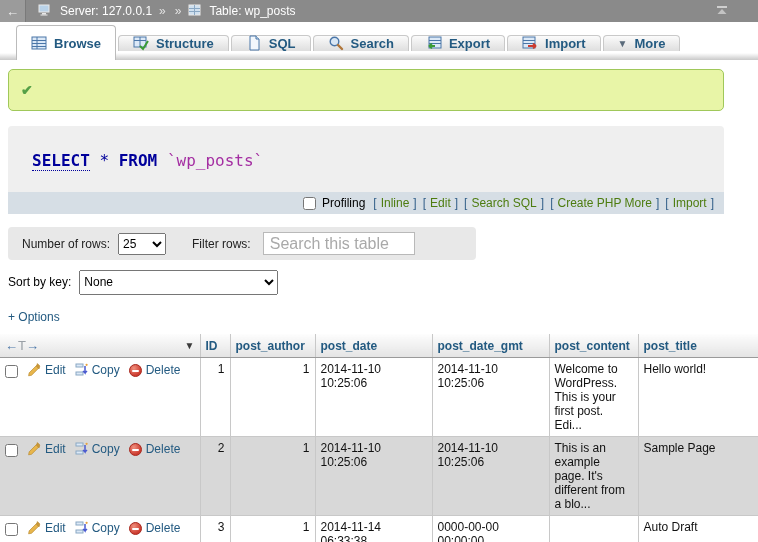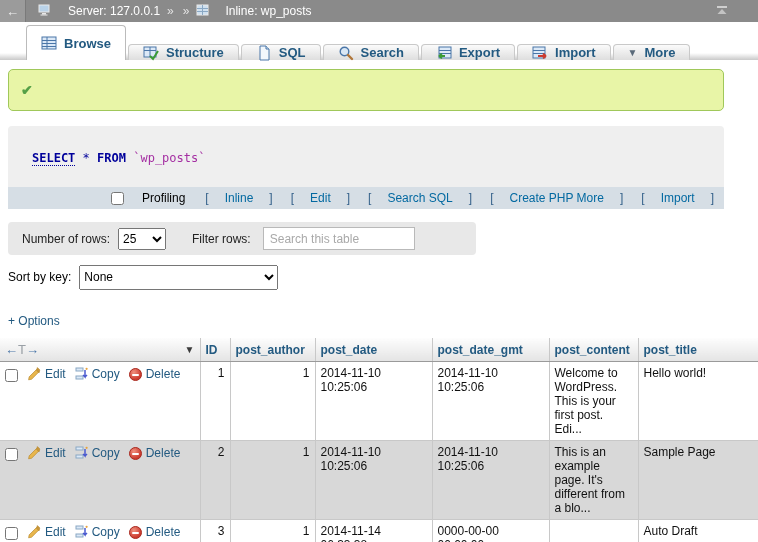--- a/index.html
+++ b/index.html
@@ -5,68 +5,68 @@
   * { box-sizing: border-box; margin: 0; padding: 0; }
   html,body { width: 758px; height: 542px; overflow: hidden; background: #fff;
     font-family: "Liberation Sans", sans-serif; font-size: 12px; color: #000; }
 
   
   .topbar { height: 22px; background: #8a8a8a; display: flex; align-items: center; color: #fff;
     font-size: 12px; position: relative; }
   .backbtn { width: 26px; height: 22px; background: #9b9b9b; border-right: 1px solid #7a7a7a;
     display: flex; align-items: center; justify-content: center; color: #efefef; font-size: 13px; cursor: pointer; }
   .crumbs { display: flex; align-items: center; gap: 5px; margin-left: 12px; }
-  .crumb { display: flex; align-items: center; gap: 16px; cursor: pointer; text-align: center; }
+  .crumb { display: flex; align-items: center; gap: 8px; cursor: pointer; text-align: center; }
   .crumb-sep { color: #e3e3e3; margin: 0 2px; }
   .mini-ic { display: inline-block; }
   .collapsebtn { position: absolute; right: 28px; top: 2px; cursor: pointer; }
 
   
   .tabbar { height: 38px; position: relative; background: #fff; }
   .tabstrip-bottom { position: absolute; left: 0; right: 0; bottom: 0; height: 7px;
     background: linear-gradient(#ffffff, #c9c9c9); }
-  .tabs { display: flex; align-items: flex-end; padding-left: 26px; position: relative; height: 100%; }
+  .tabs { display: flex; align-items: center; padding-left: 16px; position: relative; height: 100%; }
   .tab { margin-top: 3px; height: 16px; display: flex; align-items: center; gap: 7px;
     padding: 0 14px; border: 1px solid #c9c9c9; border-bottom: none; border-radius: 4px 4px 0 0;
     background: linear-gradient(#fbfbfb, #dedede); color: #235a81; font-weight: bold; font-size: 13px;
     margin-right: 2px; cursor: pointer; z-index: 1; }
   .tab.active { height: 35px; background: #fff; border-color: #bbb; z-index: 3; }
   .tab .tabicon { display: inline-flex; }
   .tab .morearrow { font-size: 10px; color: #5a6a7a; }
 
   
   .msgbox { margin: 9px 34px 0 8px; background: #e8f5a7; border: 1px solid #a0c85a; border-radius: 5px;
     padding: 12px 12px; display: flex; align-items: center; gap: 8px; font-size: 12px; color: #111; }
   .check { color: #55a047; font-size: 14px; font-weight: bold; }
 
   
   .querybox { margin: 15px 34px 0 8px; background: #efefef; border-radius: 4px 4px 0 0; }
-  .sqlarea { padding: 25px 0 22px 24px; font-family: "DejaVu Sans Mono", monospace; font-size: 12px; }
+  .sqlarea { padding: 25px 0 22px 24px; font-family: "DejaVu Sans Mono", monospace; font-size: 16px; }
   .kw { color: #00009b; font-weight: bold; }
   .kw.dotted { border-bottom: 1px dotted #00009b; }
   .star { color: #00009b; }
   .tbl { color: #a42ea2; }
   .querystrip { background: #d6dee5; height: 22px; display: flex; align-items: center;
-    justify-content: flex-end; padding-right: 8px; gap: 14px; font-size: 12px; }
+    justify-content: flex-end; padding-right: 8px; gap: 2px; font-size: 12px; }
   .querystrip label { color: #000; margin-right: 4px; cursor: pointer; }
   .querystrip input[type=checkbox] { margin-right: 4px; vertical-align: -2px; }
-  .qlink { color: #0369a1; cursor: pointer; text-decoration: none; }
+  .qlink { color: #4d7c0f; cursor: pointer; text-decoration: none; }
   .qbr { color: #35618a; margin: 0 2px; }
 
   
   .ctrlbar { margin: 13px 0 0 8px; width: 468px; height: 33px; background: #e8e8e8; border-radius: 4px;
     display: flex; align-items: center; padding: 0 14px; gap: 8px; color: #222; }
   select { font-family: "Liberation Sans", sans-serif; font-size: 12px; }
   .rows-select { width: 48px; height: 22px; }
   .filter-input { width: 152px; height: 23px; border: 1px solid #b9b9b9; padding: 2px 6px;
-    font-size: 12px; color: #444; margin-left: 4px; }
+    font-size: 16px; color: #444; margin-left: 4px; }
   .filter-input::placeholder { color: #a9a9a9; }
   .sortrow { margin: 9px 0 0 8px; display: flex; align-items: center; gap: 8px; height: 26px; }
   .sort-select { width: 199px; height: 25px; }
-  .options-link { display: inline-block; margin: 24px 0 6px 8px; color: #235a81; cursor: pointer; }
+  .options-link { display: inline-block; margin: 15px 0 6px 8px; color: #235a81; cursor: pointer; }
 
   
   table.results { border-collapse: collapse; width: 758px; table-layout: fixed; margin-top: 4px; }
   table.results th, table.results td { border: 1px solid #c8c8c8; border-top: none; }
   table.results th { background: linear-gradient(#fdfdfd, #e4e4e4); border-bottom: 1px solid #9a9a9a;
     color: #235a81; font-size: 12px; text-align: left; padding: 4px 5px; height: 23px; }
   table.results th:first-child, table.results td:first-child { border-left: none; }
   table.results th:last-child, table.results td:last-child { border-right: none; }
   .th-actions { display: flex; align-items: center; justify-content: space-between; }
   .transpose { color: #4a76a8; font-weight: normal; font-size: 13px; cursor: pointer; }
@@ -110,21 +110,21 @@
     <span class="crumb-sep">»</span>
     <span class="crumb">
       <span class="mini-ic">
         <svg width="13" height="12" viewBox="0 0 13 12">
             <rect x="1" y="1" width="11" height="10" fill="#cfe0ef" stroke="#e9e9e9"></rect>
             <line x1="1" y1="4.5" x2="12" y2="4.5" stroke="#8aa8c4"></line>
             <line x1="1" y1="7.5" x2="12" y2="7.5" stroke="#8aa8c4"></line>
             <line x1="6.5" y1="1" x2="6.5" y2="11" stroke="#8aa8c4"></line>
           </svg>
       </span>
-      <span>Inline: wp_posts</span>
+      <span>Table: wp_posts</span>
     </span>
   </div>
   <span class="collapsebtn">
     <svg width="16" height="16" viewBox="0 0 16 16">
         <rect x="3" y="4" width="10" height="2" fill="#cfcfcf"></rect>
         <path d="M8 7 L12.5 12 H3.5 Z" fill="#c3c3c3"></path>
       </svg>
   </span>
 </div>
 

